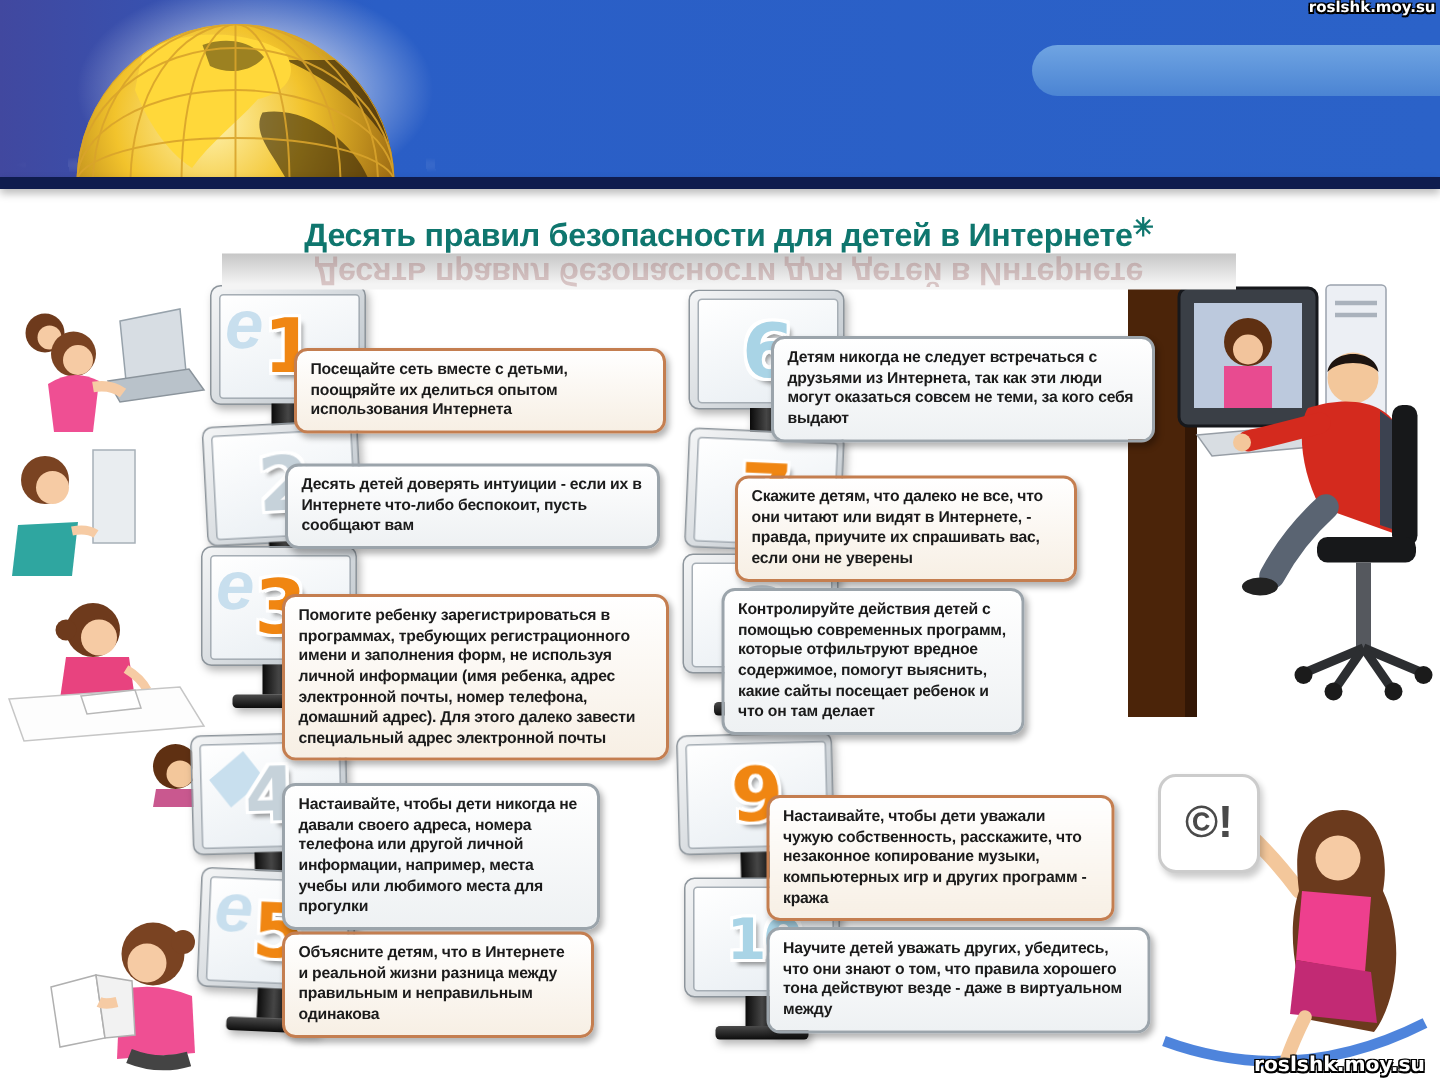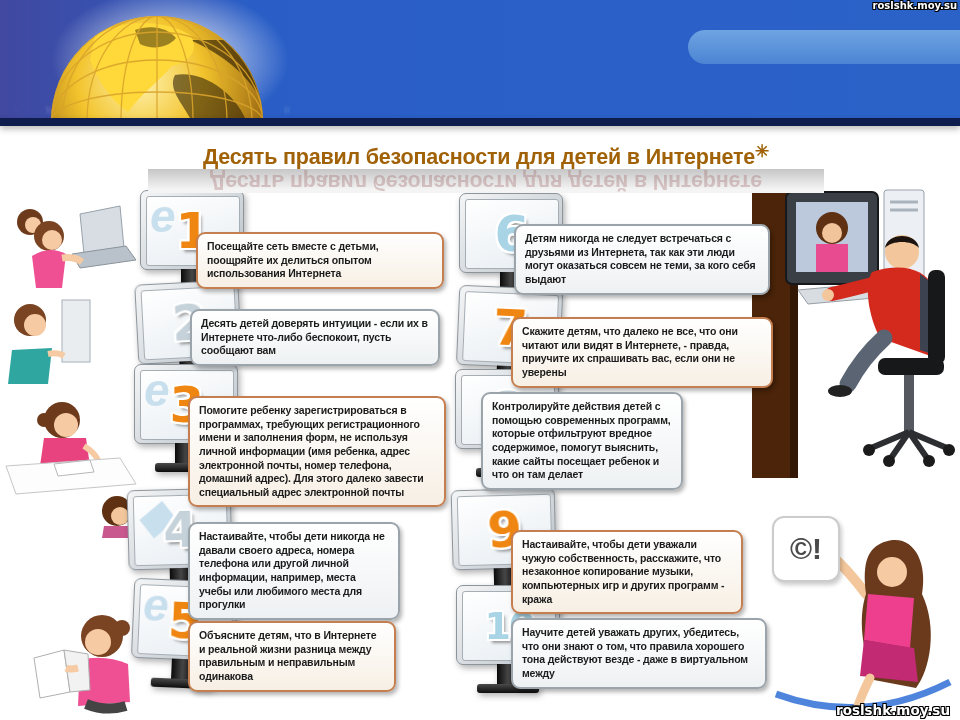--- a/index.html
+++ b/index.html
@@ -14,21 +14,21 @@
         background:repeating-linear-gradient(86deg,rgba(255,255,255,0) 0 12px,rgba(255,255,255,.5) 12px 18px,rgba(255,255,255,0) 18px 34px);
         mask-image:radial-gradient(closest-side at 165px 110px,#000,transparent 95%);
         -webkit-mask-image:radial-gradient(closest-side at 165px 110px,#000,transparent 95%);}
   .hband{position:absolute;left:688px;top:30px;width:272px;height:34px;border-radius:17px 0 0 17px;
          background:linear-gradient(#6fa4e2,#4b84d3);}
   .navy{position:absolute;left:0;top:118px;width:960px;height:8px;background:#0f1c4e;z-index:5;
         box-shadow:0 3px 6px rgba(0,0,0,.28);}
   .globe{position:absolute;left:40px;top:0;z-index:1;}
   
   .title{position:absolute;left:148px;top:141px;width:676px;text-align:center;z-index:6;
-         font-size:21.5px;font-weight:bold;color:#a16207;letter-spacing:-.2px;white-space:nowrap;}
+         font-size:21.5px;font-weight:bold;color:#0f766e;letter-spacing:-.2px;white-space:nowrap;}
   .title .mark{font-size:17px;vertical-align:7px;}
   .title-band{position:absolute;left:148px;top:169px;width:676px;height:24px;z-index:5;overflow:hidden;
               background:linear-gradient(#c6c6c6,#f4f4f4 85%);}
   .title-reflect{transform:scaleY(-1);opacity:.30;color:#9a5a5a;font-size:21.5px;font-weight:bold;
                  text-align:center;white-space:nowrap;filter:blur(.4px);letter-spacing:-.2px;}
   
   .monitor{position:absolute;width:104px;z-index:2;filter:drop-shadow(2px 3px 3px rgba(0,0,0,.3));}
   .bezel{width:104px;height:80px;background:linear-gradient(135deg,#f4f5f6,#b9c1c8);
          border:1px solid #8d959c;border-radius:7px;padding:5px;box-sizing:border-box;}
   .screen{width:100%;height:100%;background:linear-gradient(160deg,#ffffff,#e7edf2);
@@ -206,21 +206,21 @@
     <div class="neck"></div>
       <div class="base"></div>
   </div>
 
   <div class="callout co" style="left:196px;top:208px;width:248px"><span>Посещайте сеть вместе с детьми, поощряйте их делиться опытом использования Интернета</span></div>
   <div class="callout cg" style="left:190px;top:293px;width:250px"><span>Десять детей доверять интуиции - если их в Интернете что-либо беспокоит, пусть сообщают вам</span></div>
   <div class="callout co" style="left:188px;top:372px;width:258px"><span>Помогите ребенку зарегистрироваться в программах, требующих регистрационного имени и заполнения форм, не используя  личной информации (имя ребенка, адрес электронной почты, номер телефона, домашний адрес). Для этого далеко завести специальный адрес электронной почты</span></div>
   <div class="callout cg" style="left:188px;top:506px;width:212px"><span>Настаивайте, чтобы дети никогда не давали своего адреса, номера телефона или другой личной информации, например, места учебы или любимого места для прогулки</span></div>
   <div class="callout co" style="left:188px;top:597px;width:208px"><span>Объясните детям, что в Интернете и реальной жизни разница между правильным и неправильным одинакова</span></div>
   <div class="callout cg" style="left:514px;top:208px;width:256px"><span>Детям никогда не следует встречаться с друзьями из Интернета, так как эти люди могут оказаться совсем не теми, за кого себя выдают</span></div>
-  <div class="callout co" style="left:511px;top:293px;width:262px"><span>Скажите детям, что далеко не все, что они читают или видят в Интернете, - правда, приучите их спрашивать вас, если они не уверены</span></div>
+  <div class="callout co" style="left:490px;top:293px;width:228px"><span>Скажите детям, что далеко не все, что они читают или видят в Интернете, - правда, приучите их спрашивать вас, если они не уверены</span></div>
   <div class="callout cg" style="left:481px;top:376px;width:202px"><span>Контролируйте действия детей с помощью современных программ, которые отфильтруют вредное содержимое, помогут выяснить, какие сайты посещает ребенок и что он там делает</span></div>
   <div class="callout co" style="left:511px;top:506px;width:232px"><span>Настаивайте, чтобы дети уважали чужую собственность, расскажите, что незаконное копирование музыки, компьютерных игр и других программ - кража</span></div>
   <div class="callout cg" style="left:511px;top:602px;width:256px"><span>Научите детей уважать других, убедитесь, что они знают о том, что правила хорошего тона действуют везде - даже в виртуальном между</span></div>
 
   <div class="fig" style="left:2px;top:196px">
     <svg width="140" height="102" viewBox="0 0 140 102">
       <polygon points="78,18 118,10 122,52 82,58" fill="#d7dde3" stroke="#97a2ab"></polygon>
       <polygon points="70,58 124,50 134,64 78,72" fill="#b9c2ca" stroke="#8b949c"></polygon>
       <circle cx="28" cy="26" r="13" fill="#6e3a1c"></circle>
       <circle cx="31" cy="29" r="8" fill="#f6cba4"></circle>

